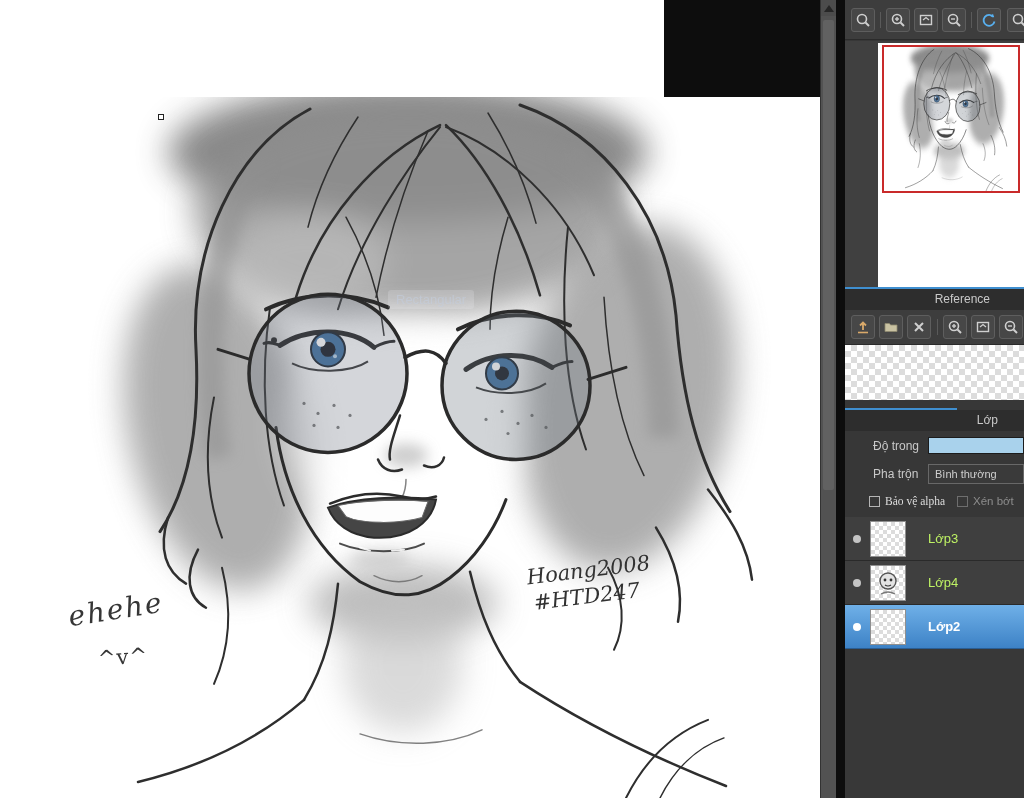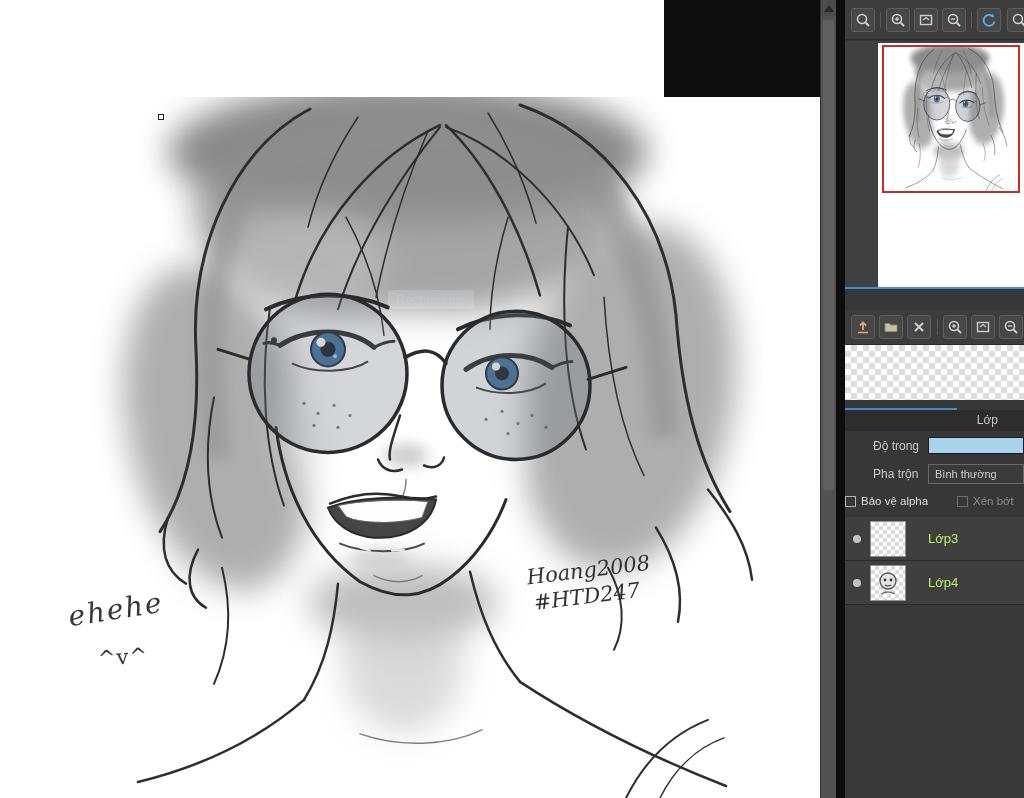--- a/index.html
+++ b/index.html
@@ -61,21 +61,21 @@
   .row-blend { position:absolute; left:0; top:461px; width:179px; height:27px; }
   .row-blend .prop-label { top:6px; }
   .blend-dropdown { position:absolute; left:83px; top:3px; width:96px; height:20px; background:#3a3a3a; border:1px solid #686868;
                     color:#cfcfcf; font-size:11px; line-height:18px; padding-left:6px; }
 
   .row-checks { position:absolute; left:0; top:490px; width:179px; height:24px; }
   .chk { position:absolute; top:5px; display:flex; align-items:center; font-size:11.5px; color:#dedede; }
   .chk-box { width:11px; height:11px; border:1px solid #b5b5b5; margin-right:5px; background:transparent; }
   .chk.dim { color:#8c8c8c;text-align:center; }
   .chk.dim .chk-box { border-color:#6e6e6e; }
-  .chk-alpha { left:0; }
+  .chk-alpha { left:24px;font-family:Liberation Serif, serif; }
   .chk-clip { left:112px; }
 
   .layer-list { position:absolute; left:0; top:517px; width:179px; height:281px; background:#383838; }
   .layer-row { position:relative; height:44px; background:#3f3f3f; border-bottom:1px solid #2a2a2a;
                display:flex; align-items:center; }
   .layer-row.selected { background:linear-gradient(180deg,#6fb0e8,#3d82c6); border-bottom-color:#2a5e94; }
   .eye-dot { width:8px; height:8px; border-radius:50%; background:#c4c4c4; margin-left:8px; flex:none; }
   .selected .eye-dot { background:#ffffff; }
   .layer-thumb { position:relative; width:36px; height:36px; margin-left:9px; border:1px solid #8f8f8f;
                  background-size:8px 8px; overflow:hidden; flex:none; }
@@ -277,20 +277,21 @@
       <div class="nav-page">
         <div class="nav-viewport">
           <svg width="134" height="144" viewBox="0 0 812 700" preserveAspectRatio="none">
             <use href="#portrait"></use>
           </svg>
         </div>
       </div>
     </div>
 
     <div class="tab-line-ref"></div>
+    <div class="panel-header reference">Reference</div>
     <div class="ref-toolbar">
       <div class="icon-btn" style="left:6px; color:#d9a96a">
         <svg width="16" height="16">
           <path d="M8 11 L8 4 M5 6.5 L8 3.5 L11 6.5" fill="none" stroke="currentColor" stroke-width="1.8"></path>
           <line x1="3" y1="13.5" x2="13" y2="13.5" stroke="currentColor" stroke-width="1.6"></line>
         </svg>
       </div>
       <div class="icon-btn" style="left:34px">
         <svg width="16" height="16">
           <path d="M2 4.5 H6.2 L7.8 6 H14 V12.5 H2 Z" fill="#c9c2a2" stroke="#8f8a70" stroke-width=".8"></path>
@@ -368,16 +369,21 @@
             <circle cx="17" cy="15" r="8" fill="#e3e3e3" stroke="#555" stroke-width="1.4"></circle>
             <circle cx="14" cy="14" r="1.4" fill="#333"></circle>
             <circle cx="20" cy="14" r="1.4" fill="#333"></circle>
             <path d="M14 19 Q17 21 20 19" fill="none" stroke="#333" stroke-width="1.2"></path>
             <path d="M10 28 Q17 24 24 28" fill="none" stroke="#777" stroke-width="1.4"></path>
           </svg>
         </div>
         <span class="layer-name">Lớp4</span>
       </div>
 
+      <div class="layer-row selected">
+        <div class="eye-dot"></div>
+        <div class="layer-thumb checker"></div>
+        <span class="layer-name">Lớp2</span>
+      </div>
 
     </div>
   </div>
 </div>
 
 </body></html>

